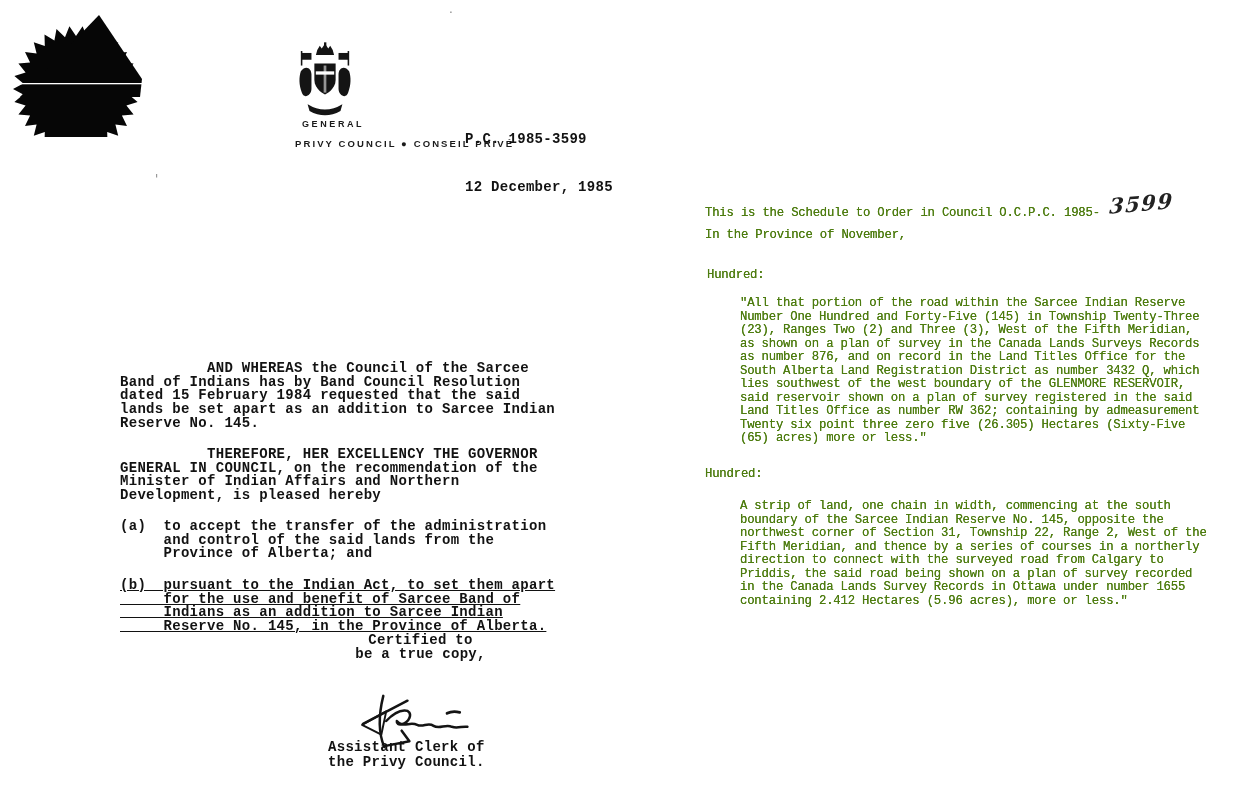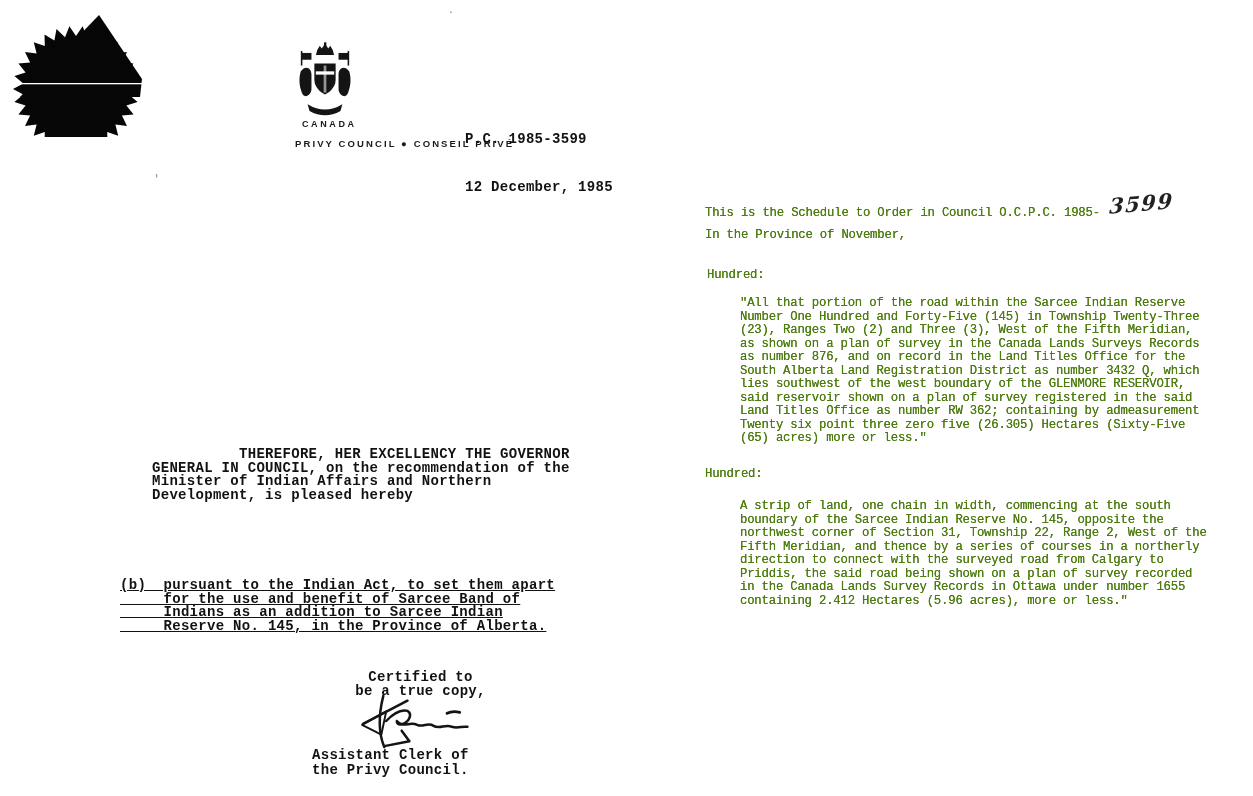--- a/index.html
+++ b/index.html
@@ -72,53 +72,61 @@
       <rect x="44" y="11" width="10" height="7"></rect>
       <rect x="53.4" y="9" width="1.6" height="15"></rect>
       <path d="M5 30 c5-7 11-3 11 3 v15 c0 7-8 11-10 4 c-3-8-3-16-1-22 z"></path>
       <path d="M55 30 c-5-7-11-3-11 3 v15 c0 7 8 11 10 4 c3-8 3-16 1-22 z"></path>
       <path d="M19 22 h22 v17 c0 10-11 15-11 15 s-11-5-11-15 z"></path>
       <path d="M12 64 q18 11 36 0 l-2 7 q-16 9-32 0 z"></path>
     </g>
     <rect x="20.5" y="30" width="19" height="3.4" fill="#ffffff"></rect>
     <rect x="28.6" y="24" width="2.8" height="28" fill="#ffffff" opacity=".55"></rect>
   </svg>
-  <div class="abs canada-caption" style="left:302px;top:119px;">CANADA</div>
+  <div class="abs canada-caption" style="left:302px;top:119px;">GENERAL</div>
 
   <div class="abs header-caps" style="left:247px;top:138px;padding-left:48px;">PRIVY COUNCIL ● CONSEIL PRIVÉ</div>
 
   <div class="abs type-l" style="left:465px;top:99px;line-height:16px;">
     <div>P.C. 1985-3599</div>
     <div>12 December, 1985</div>
   </div>
 
-  <div class="abs type-l" style="left:120px;top:448px;margin-left:32px;">          THEREFORE, HER EXCELLENCY THE GOVERNOR
+  <div class="abs type-l" style="left:120px;top:362px;">          AND WHEREAS the Council of the Sarcee
+Band of Indians has by Band Council Resolution
+dated 15 February 1984 requested that the said
+lands be set apart as an addition to Sarcee Indian
+Reserve No. 145.</div>
+  <div class="abs type-l" style="left:120px;top:448px;">          THEREFORE, HER EXCELLENCY THE GOVERNOR
 GENERAL IN COUNCIL, on the recommendation of the
 Minister of Indian Affairs and Northern
 Development, is pleased hereby</div>
+  <div class="abs type-l" style="left:120px;top:520px;">(a)  to accept the transfer of the administration
+     and control of the said lands from the
+     Province of Alberta; and</div>
   <div class="abs type-l" style="left:120px;top:579px;text-decoration:underline;">(b)  pursuant to the Indian Act, to set them apart
      for the use and benefit of Sarcee Band of
      Indians as an addition to Sarcee Indian
      Reserve No. 145, in the Province of Alberta.</div>
 
-  <div class="abs type-l cert-center" style="left:348px;top:670px;width:145px;line-height:14px;font-family:Liberation Mono, monospace;">Certified to
+  <div class="abs type-l cert-center" style="left:348px;top:633px;width:145px;line-height:14px;font-family:Liberation Mono, monospace;">Certified to
 be a true copy,</div>
 
   <svg class="abs" style="left:352px;top:692px;" width="138" height="58" viewBox="0 0 140 60" aria-hidden="true">
     <g fill="none" stroke="#141414" stroke-width="2.6" stroke-linecap="round" stroke-linejoin="round">
       <path d="M31 4 C27 20 25 40 32 57"></path>
       <path d="M10 33 L56 9"></path>
       <path d="M9 34 L34 20 L29 44 Z" stroke-width="2"></path>
       <path d="M32 56 L58 51 L50 40"></path>
       <path d="M34 30 C48 15 62 17 58 27 C55 34 44 36 45 30 C52 38 58 30 66 34 C72 37 77 31 83 35 C89 39 95 33 102 36 C108 38 113 35 118 36"></path>
       <path d="M97 22 C101 20 106 20 110 21" stroke-width="3"></path>
     </g>
   </svg>
 
-  <div class="abs type-l" style="left:312px;top:740px;line-height:14.5px;margin-top:8px;">Assistant Clerk of
+  <div class="abs type-l" style="left:328px;top:740px;line-height:14.5px;">Assistant Clerk of
 the Privy Council.</div>
 
   <div class="abs" style="left:705px;top:196px;white-space:nowrap;">
     <span class="type-r">This is the Schedule to Order in Council O.C.P.C. 1985-</span><span class="handwritten" style="margin-left:9px;">3599</span>
   </div>
 
   <div class="abs type-r" style="left:705px;top:229px;">In the Province of November,</div>
 
   <div class="abs type-r" style="left:707px;top:269px;">Hundred:</div>
 

